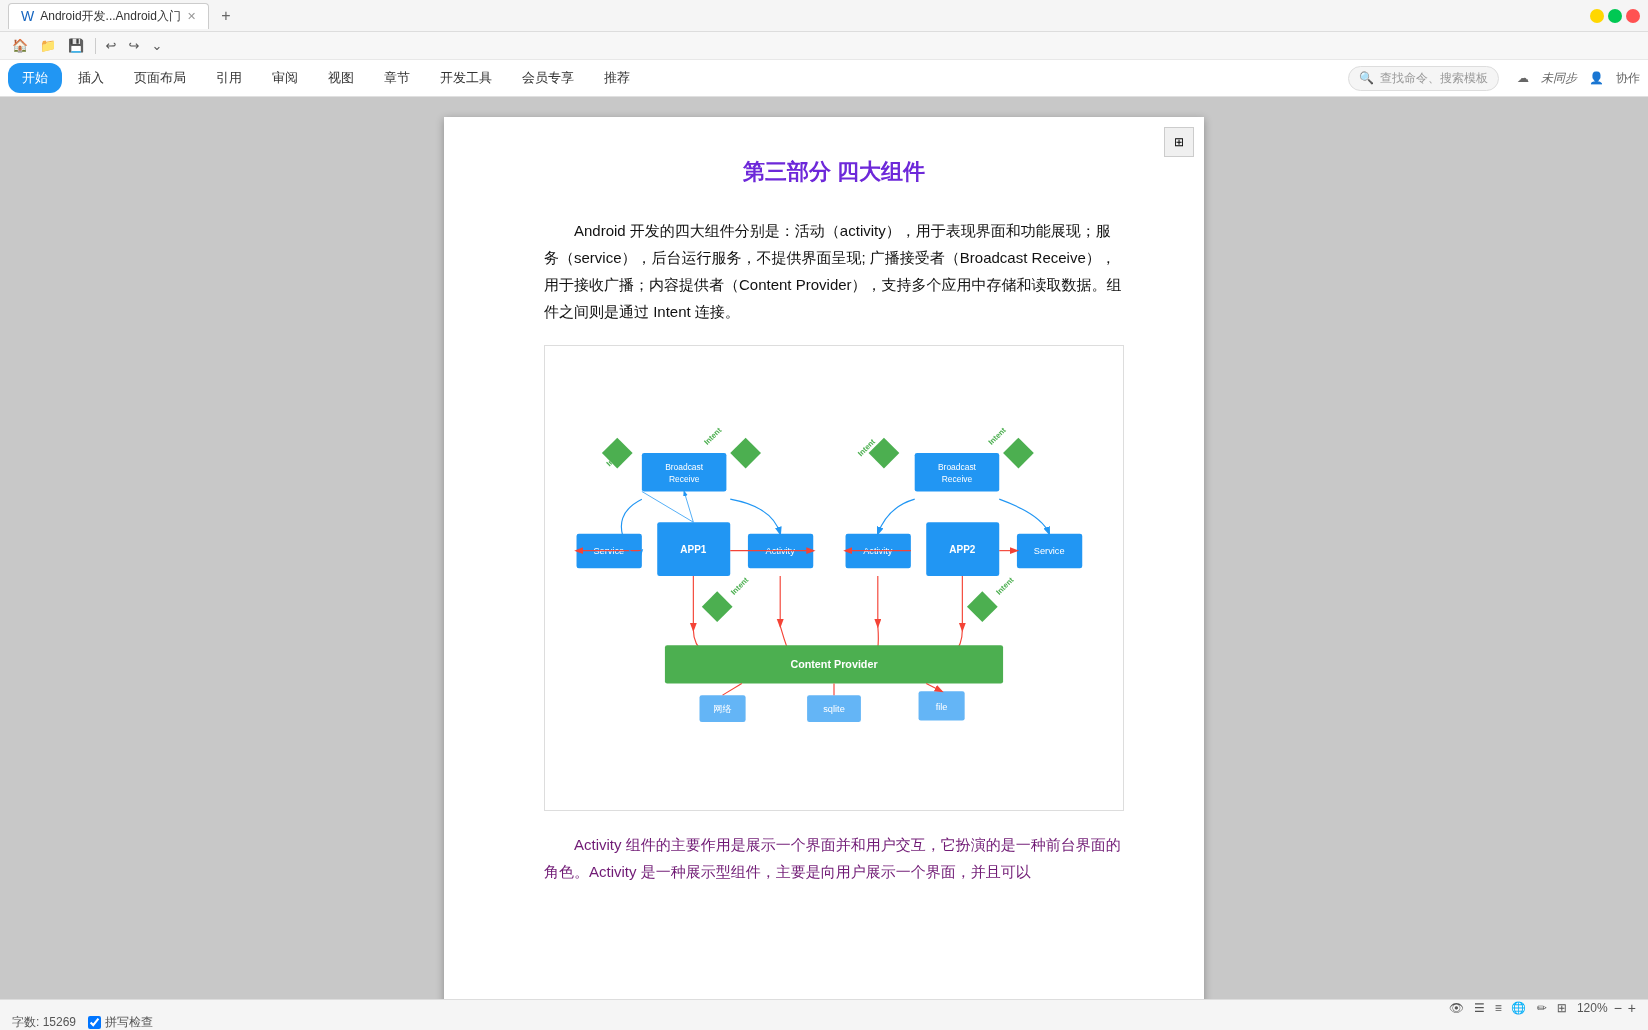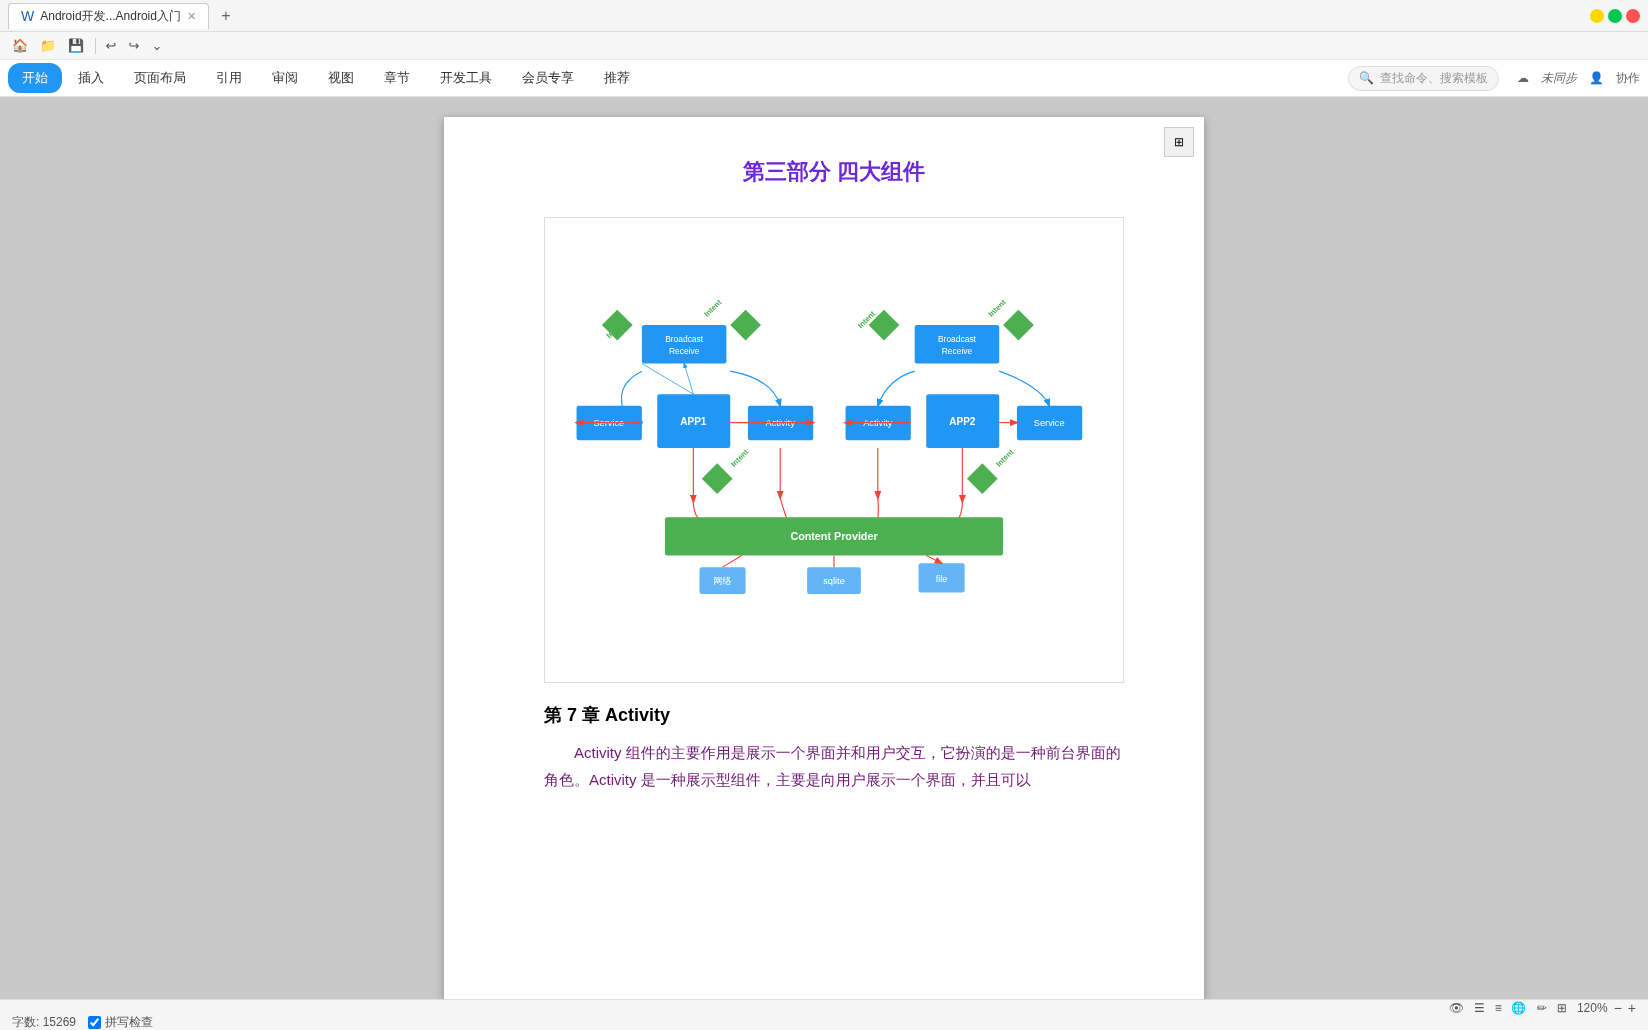--- a/index.html
+++ b/index.html
@@ -254,20 +254,21 @@
     </div>
   </div>
 </div>
 
 <div class="main-area">
   <div class="document-area">
     <div class="page">
 
       <h1 class="chapter-title">第三部分  四大组件</h1>
 
+      <p class="paragraph">Android 开发的四大组件分别是：活动（activity），用于表现界面和功能展现；服务（service），后台运行服务，不提供界面呈现; 广播接受者（Broadcast Receive），用于接收广播；内容提供者（Content Provider），支持多个应用中存储和读取数据。组件之间则是通过 Intent 连接。</p>
 
       <div class="diagram-container">
         <svg class="diagram-svg" viewBox="0 0 700 400" xmlns="http://www.w3.org/2000/svg">
 
           <rect x="100" y="40" width="110" height="50" fill="#2196F3" rx="3"></rect>
           <text x="155" y="62" text-anchor="middle" fill="white" font-size="11" font-family="Arial">Broadcast</text>
           <text x="155" y="78" text-anchor="middle" fill="white" font-size="11" font-family="Arial">Receive</text>
 
           <text x="58" y="58" fill="#4CAF50" font-size="10" transform="rotate(-45, 58, 58)" font-weight="bold">Intent</text>
           <text x="185" y="30" fill="#4CAF50" font-size="10" transform="rotate(-45, 185, 30)" font-weight="bold">Intent</text>
@@ -355,21 +356,20 @@
             <marker id="arrow-red" markerWidth="8" markerHeight="8" refX="6" refY="3" orient="auto">
               <path d="M0,0 L0,6 L8,3 z" fill="#F44336"></path>
             </marker>
             <marker id="arrow-blue" markerWidth="8" markerHeight="8" refX="6" refY="3" orient="auto">
               <path d="M0,0 L0,6 L8,3 z" fill="#2196F3"></path>
             </marker>
           </defs>
         </svg>
       </div>
 
-      <h2 class="section-heading">第 7 章  Activity</h2>
 
       <p class="section-paragraph">Activity 组件的主要作用是展示一个界面并和用户交互，它扮演的是一种前台界面的角色。Activity 是一种展示型组件，主要是向用户展示一个界面，并且可以</p>
 
       <div class="right-panel-btn">
         <span>⊞</span>
       </div>
     </div>
   </div>
 </div>
 

